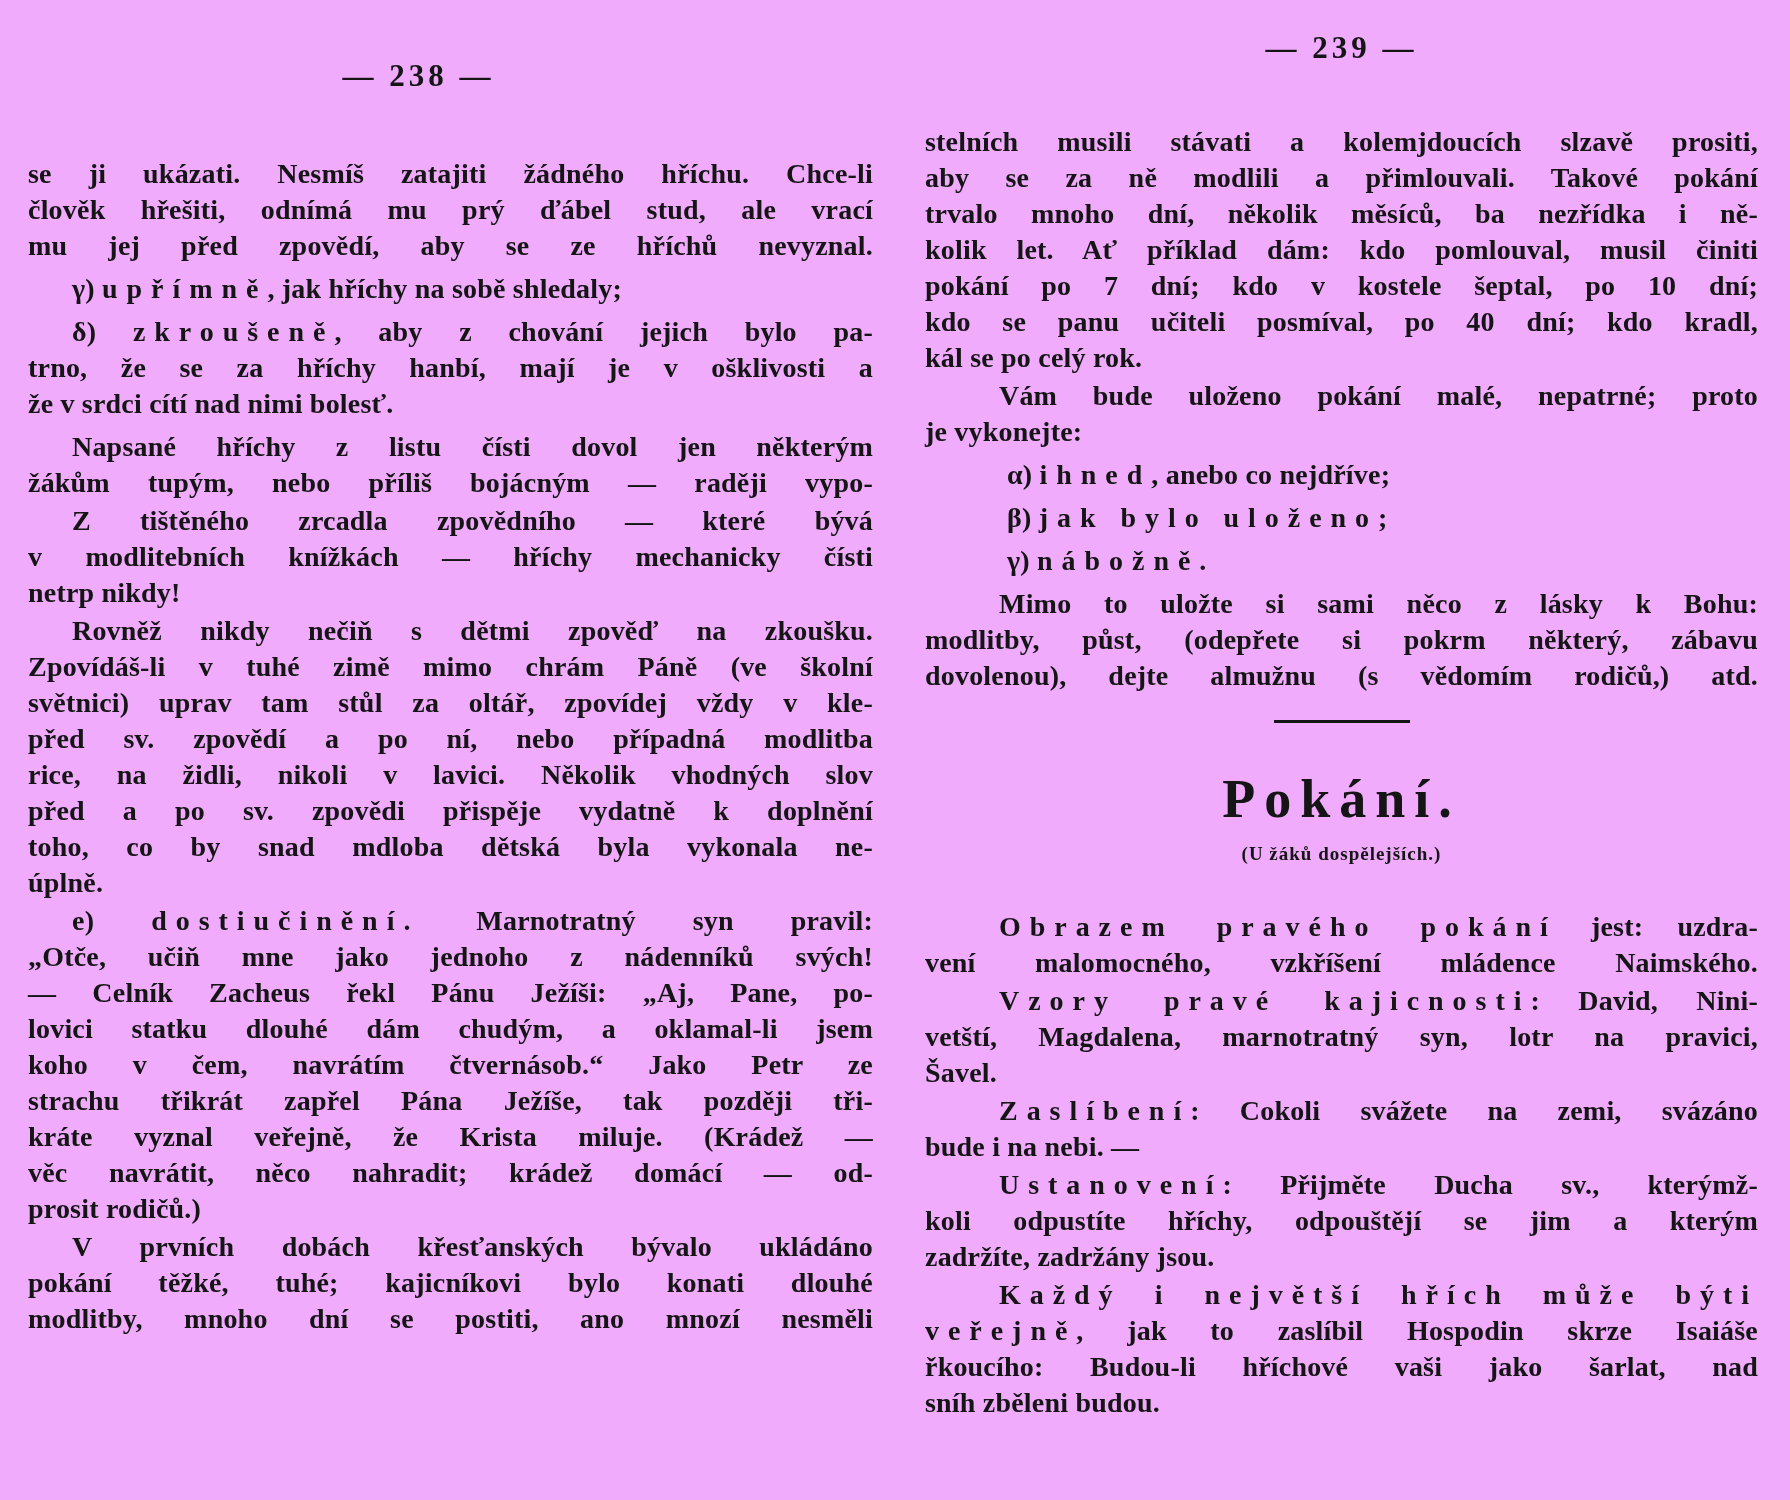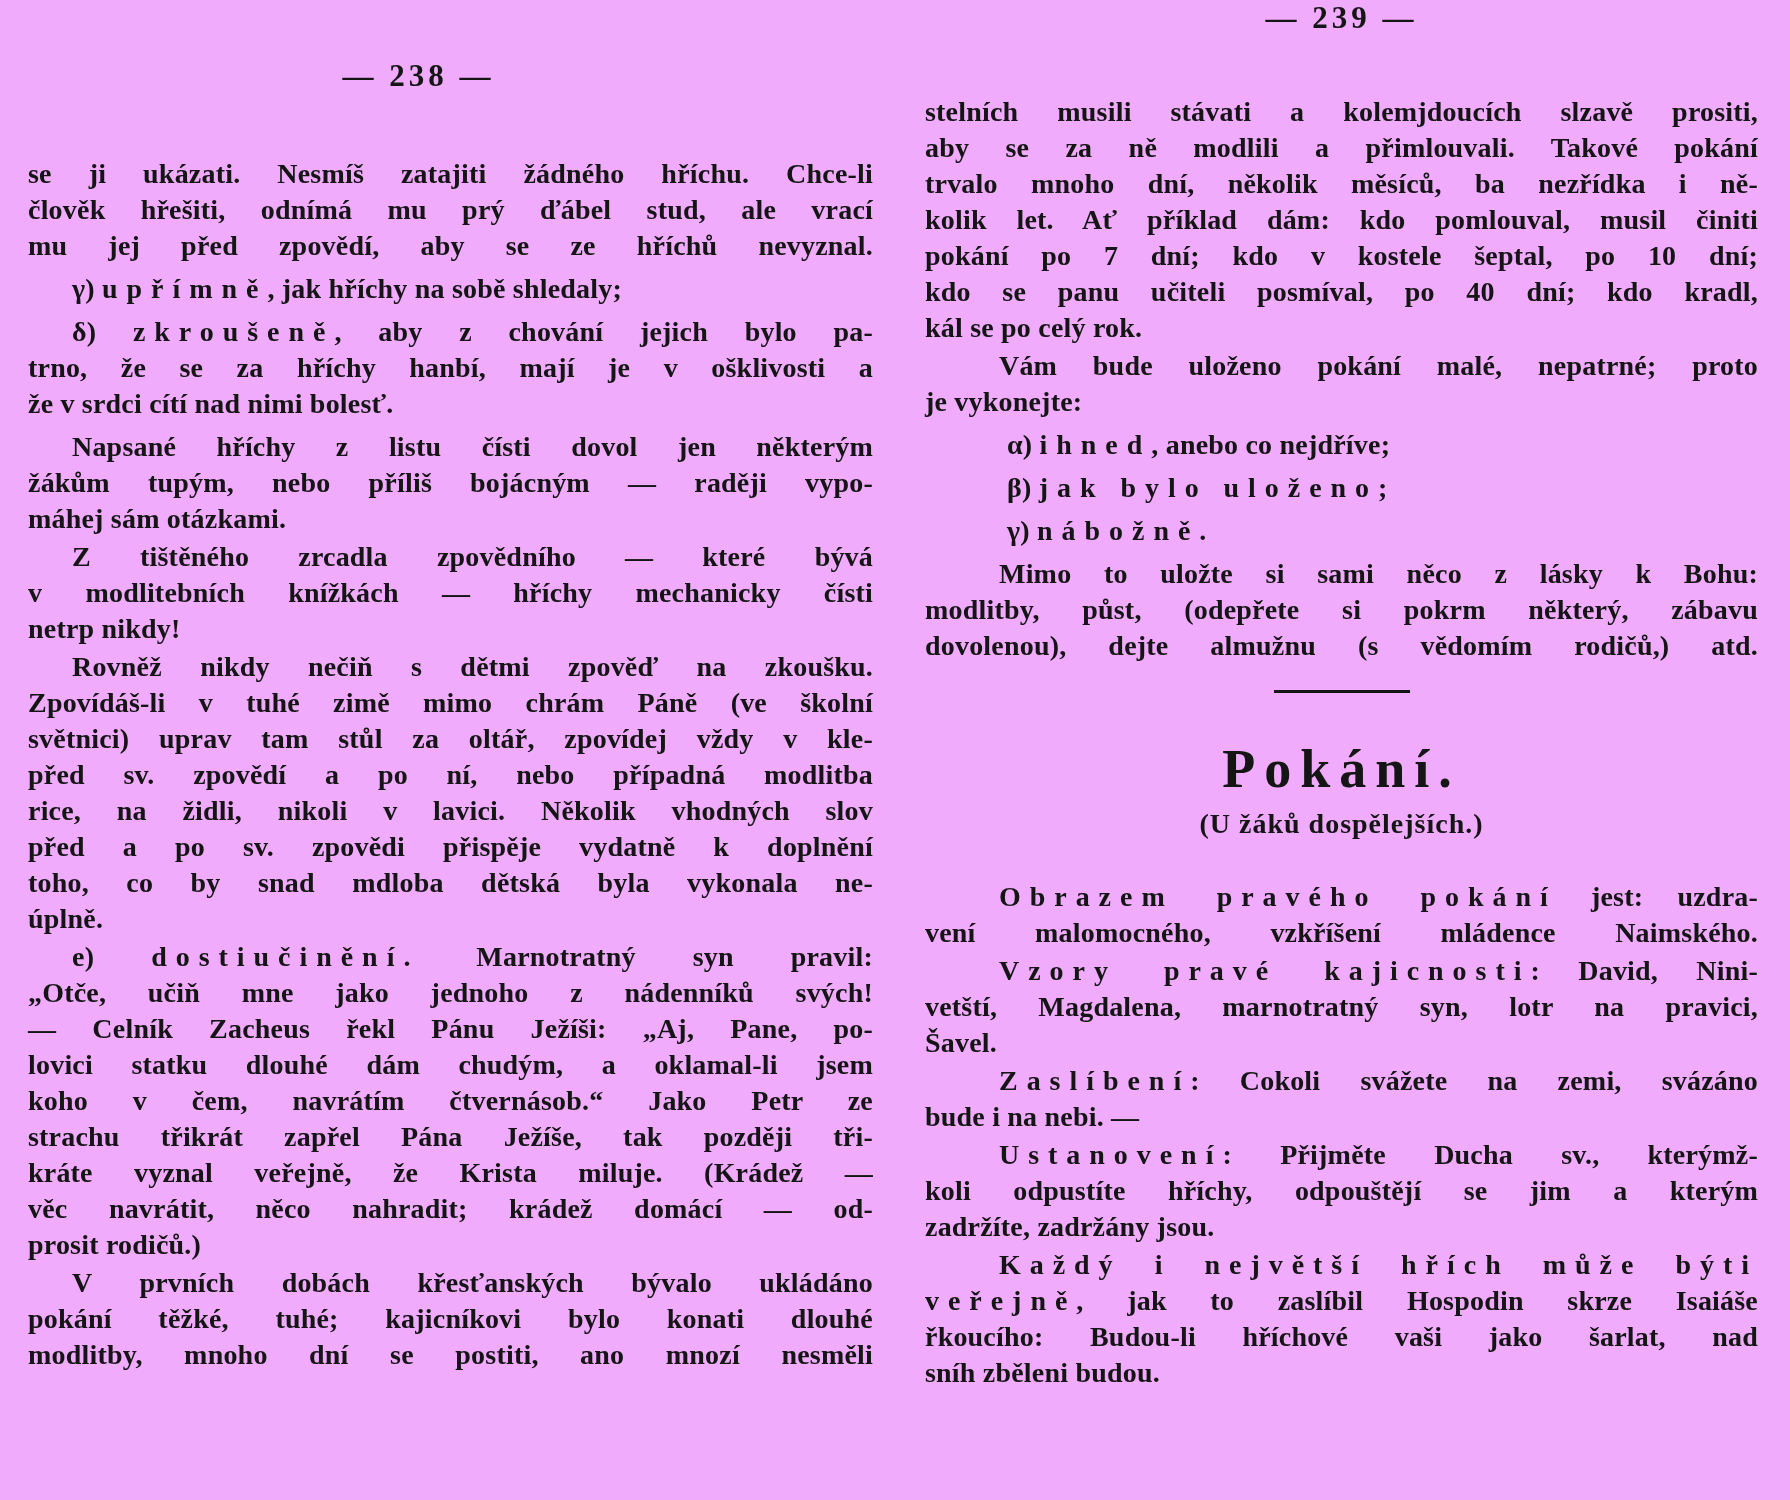--- a/index.html
+++ b/index.html
@@ -10,40 +10,40 @@
   }
   .spread{position:absolute;inset:0;background:#f0abfc;}
   .col{position:absolute;top:0;}
   .col-left{left:28px;width:845px;--ind:44px;}
   .col-right{left:925px;width:833px;--ind:74px;}
   .pagenum{
     text-align:center;font-size:31px;font-weight:bold;letter-spacing:4px;
     height:36px;line-height:36px;
   }
   .col-left .pagenum{margin-top:58px;transform:translateX(-32px);}
-  .col-right .pagenum{}
+  .col-right .pagenum{margin-top:30px;}
   .textblock{font-size:28px;font-weight:bold;line-height:36px;letter-spacing:0.2px;}
   .col-left .textblock{margin-top:62px;}
   .col-right .textblock{margin-top:58px;}
   .para{margin:0 0 2px 0;}
   .para.item{margin:7px 0;}
   .line{display:block;text-align:justify;text-align-last:justify;white-space:normal;}
   .line.nj{text-align-last:left;}
   .para.ind > .line:first-child{text-indent:var(--ind);}
   .para.deep > .line:first-child{text-indent:82px;}
   .spaced{letter-spacing:0.32em;}
   .divider{
     width:136px;height:3px;background:#151515;margin:26px auto 0 auto;
   }
   .heading{
     text-align:center;font-size:54px;font-weight:bold;letter-spacing:9px;
     margin:52px 0 0 0;line-height:48px;
   }
   .subheading{
-    text-align:center;font-size:28px;font-weight:bold;letter-spacing:1px;
+    text-align:center;font-size:19px;font-weight:bold;letter-spacing:1px;
     margin:16px 0 40px 0;line-height:30px;
   }
 </style>
 </head>
 <body>
 
 <div class="spread">
   <div class="col col-left">
     <div class="pagenum">— 238 —</div>
     <div class="textblock" id="left-col">
@@ -56,21 +56,20 @@
           <div class="line nj">γ) <span class="spaced">upřímně</span>, jak hříchy na sobě shledaly;</div>
         </div>
         <div class="para ind item">
           <div class="line">δ) <span class="spaced">zkroušeně</span>, aby z chování jejich bylo pa-</div>
           <div class="line">trno, že se za hříchy hanbí, mají je v ošklivosti a</div>
           <div class="line nj">že v srdci cítí nad nimi bolesť.</div>
         </div>
         <div class="para ind">
           <div class="line">Napsané hříchy z listu čísti dovol jen některým</div>
           <div class="line">žákům tupým, nebo příliš bojácným — raději vypo-</div>
-          <div class="line nj">máhej sám otázkami.</div>
         </div>
         <div class="para ind">
           <div class="line">Z tištěného zrcadla zpovědního — které bývá</div>
           <div class="line">v modlitebních knížkách — hříchy mechanicky čísti</div>
           <div class="line nj">netrp nikdy!</div>
         </div>
         <div class="para ind">
           <div class="line">Rovněž nikdy nečiň s dětmi zpověď na zkoušku.</div>
           <div class="line">Zpovídáš-li v tuhé zimě mimo chrám Páně (ve školní</div>
           <div class="line">světnici) uprav tam stůl za oltář, zpovídej vždy v kle-</div>

